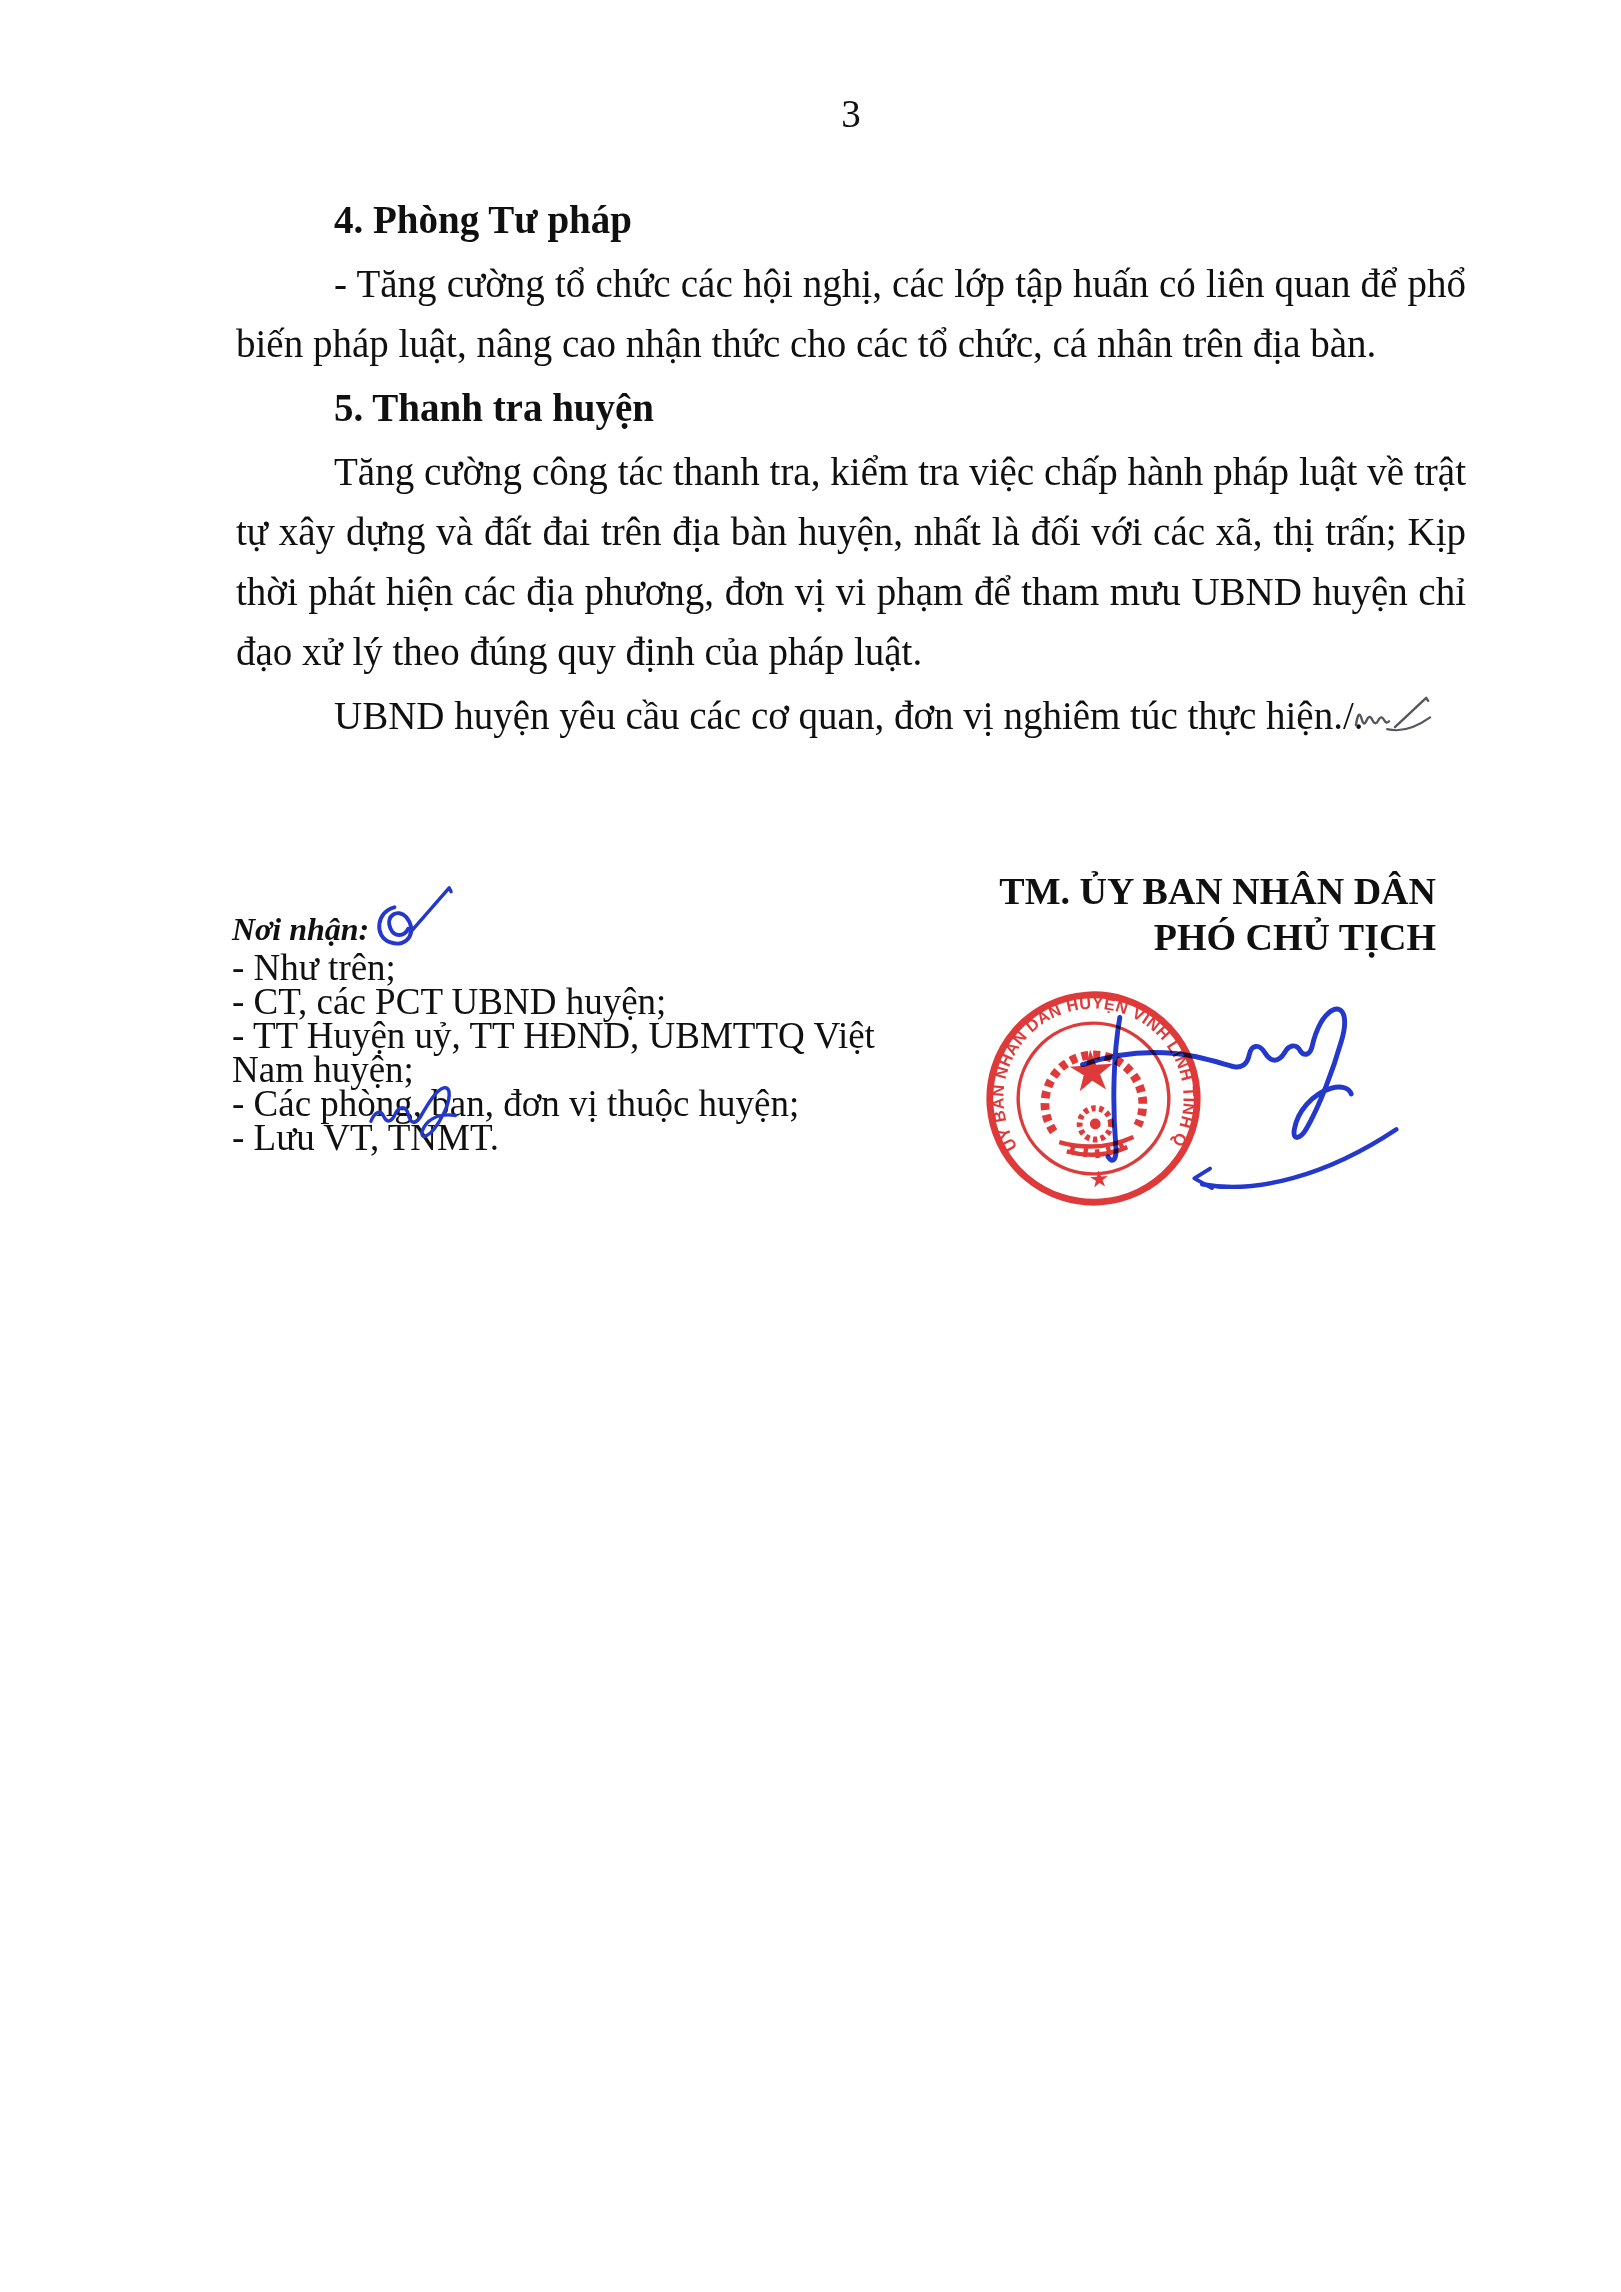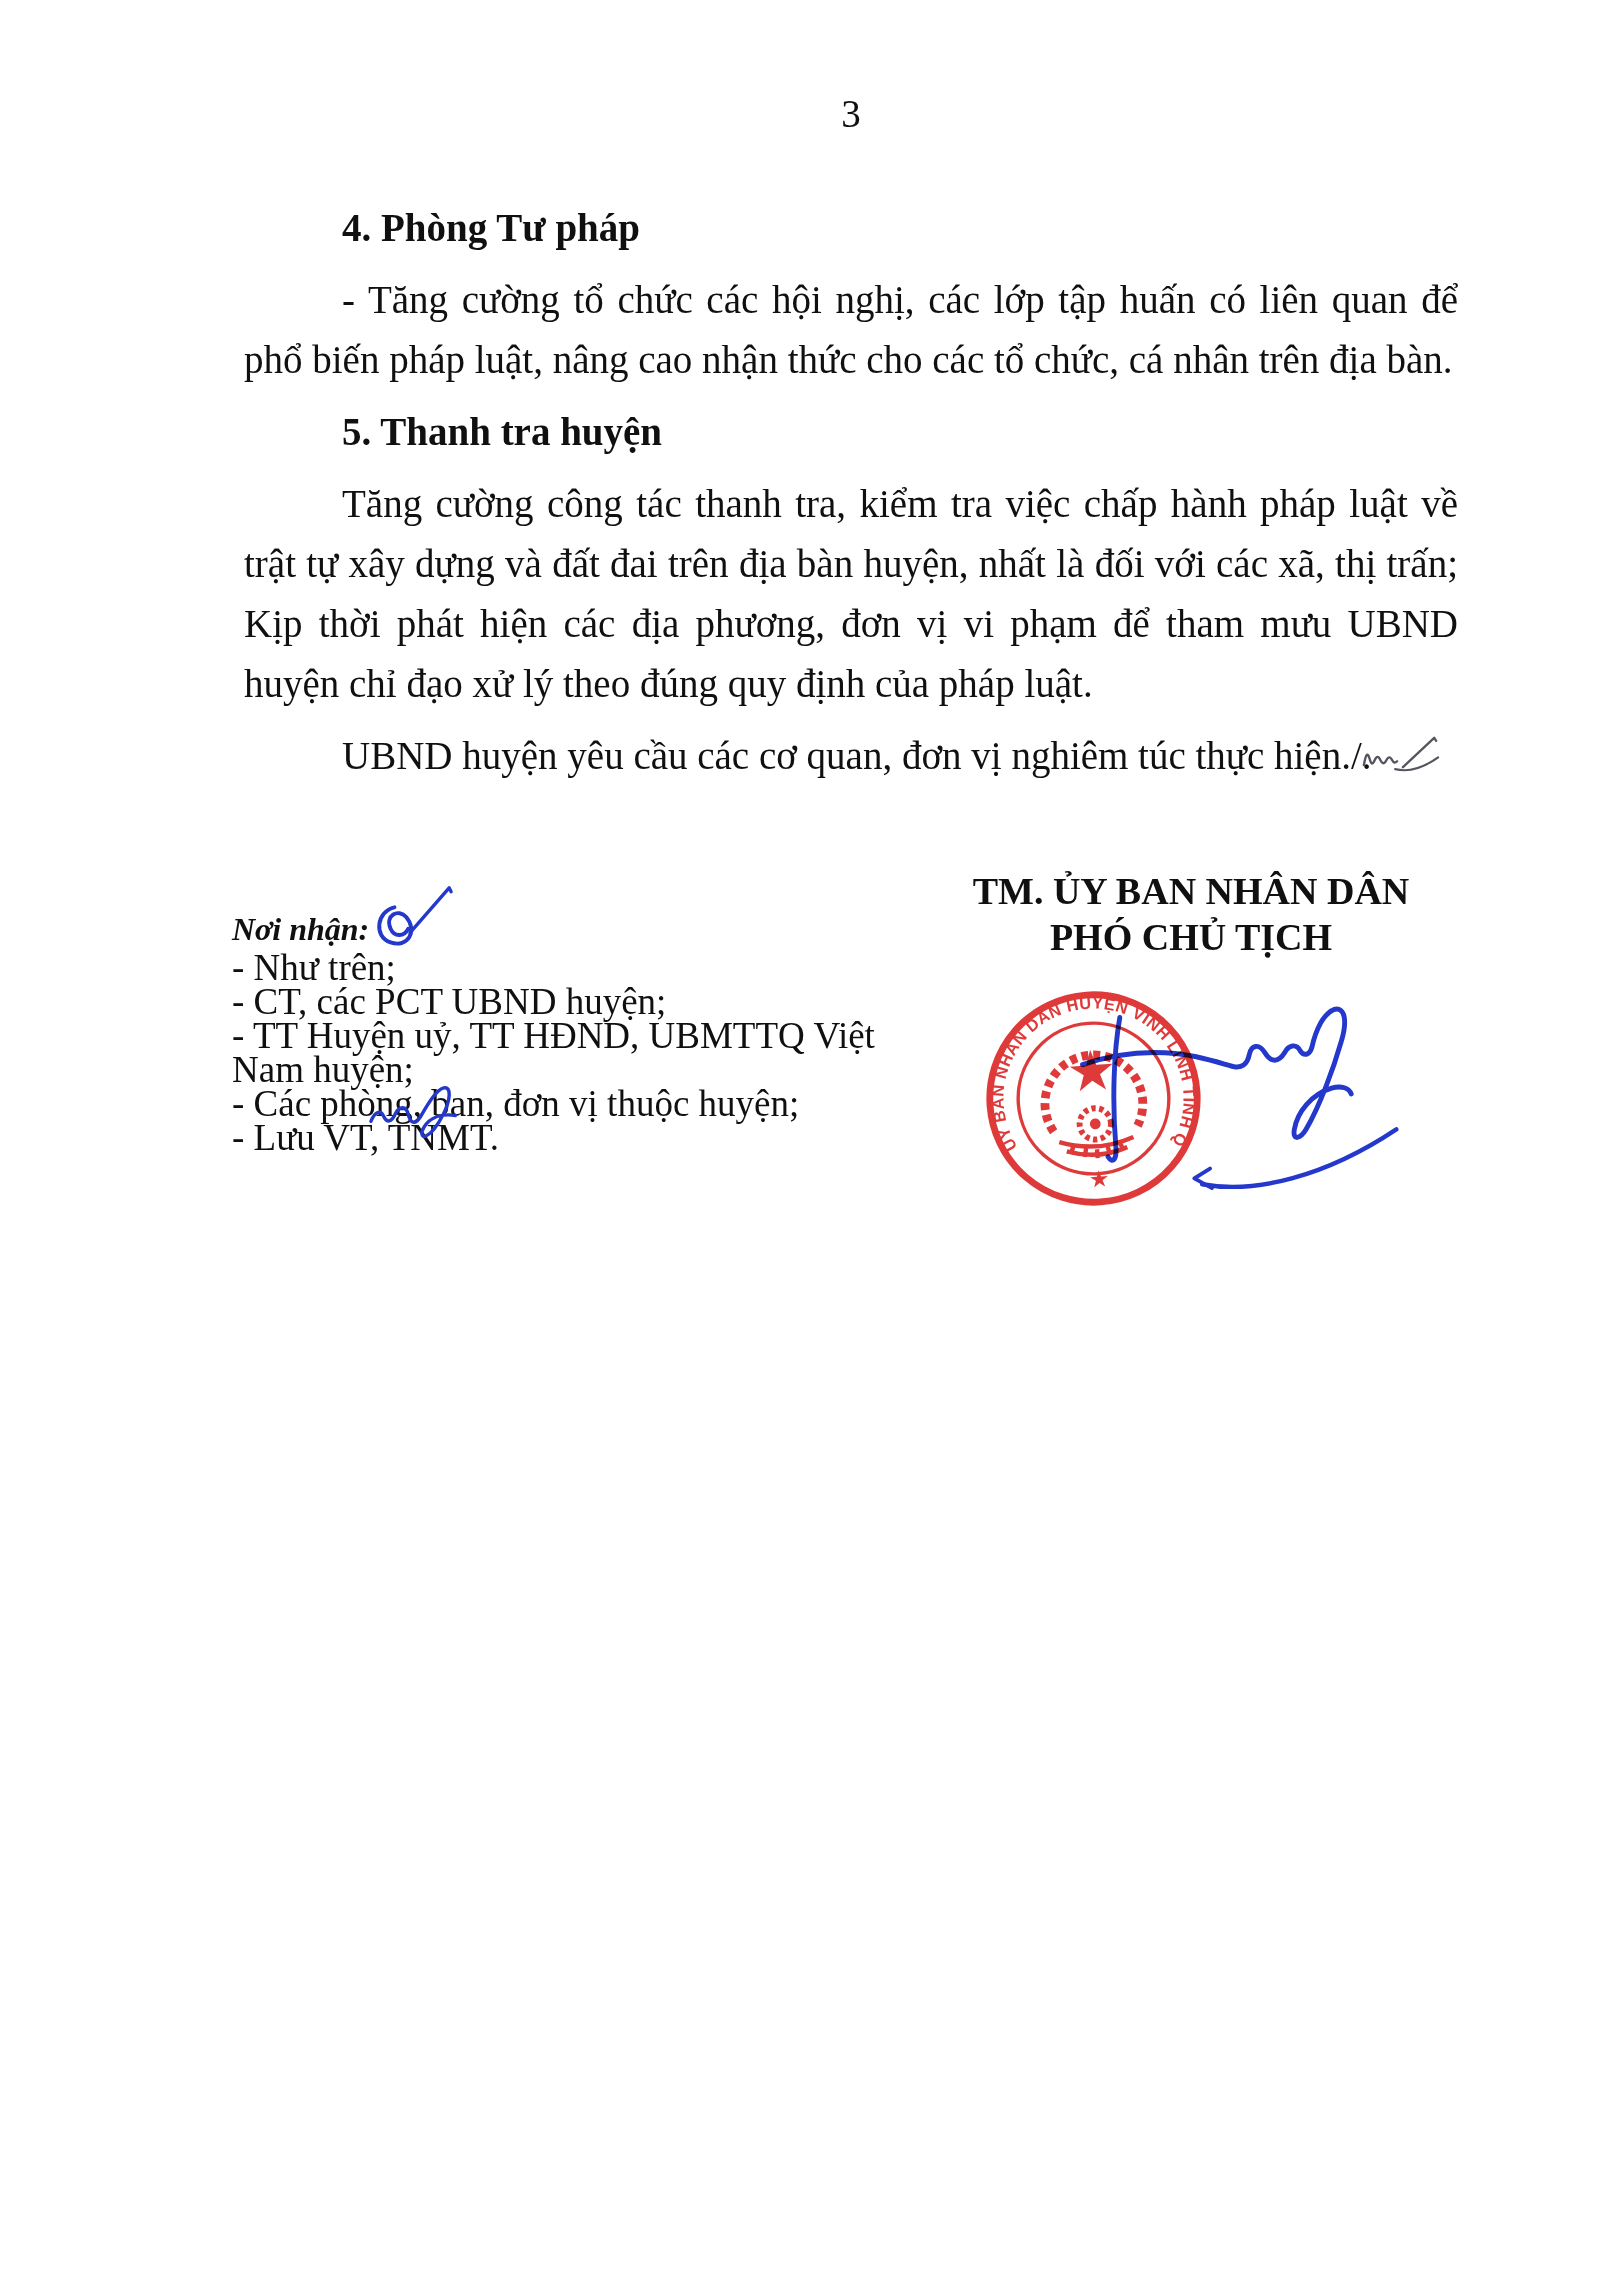--- a/index.html
+++ b/index.html
@@ -12,33 +12,33 @@
     overflow:hidden;
   }
   .page-number {
     position:absolute; top:92px; left:232px; width:1238px;
     text-align:center; font-size:39px; line-height:43px;
   }
   .content {
     position:absolute; left:232px; top:186px; width:1238px;
     font-size:39px; line-height:60px; text-align:justify;
   }
-  .content p { margin:12px; text-indent:98px; }
+  .content p { margin:4px; text-indent:98px; }
   .content p.heading { font-weight:bold; text-align:left; }
   .closing-wrap { white-space:nowrap; }
   .recipients {
     position:absolute; left:232px; top:908px; width:686px;
   }
   .recipients .label {
     font-weight:bold; font-style:italic; font-size:32px; line-height:43px;
   }
   .recipients .item { font-size:37px; line-height:34px; }
   .sign-block {
     position:absolute; left:946px; top:868px; width:490px;
-    text-align:center; font-weight:bold; font-size:38px; line-height:46px;
+    text-align:right; font-weight:bold; font-size:38px; line-height:46px;
   }
   .signer-name {
     position:absolute; left:970px; top:1218px; width:490px;
     text-align:center; font-weight:bold; font-size:40px; line-height:45px;
   }
   .seal-svg {
     position:absolute; left:981px; top:986px; width:225px; height:225px;
     mix-blend-mode:multiply; z-index:3; transform:rotate(-4deg);
   }
   .signature-svg {

